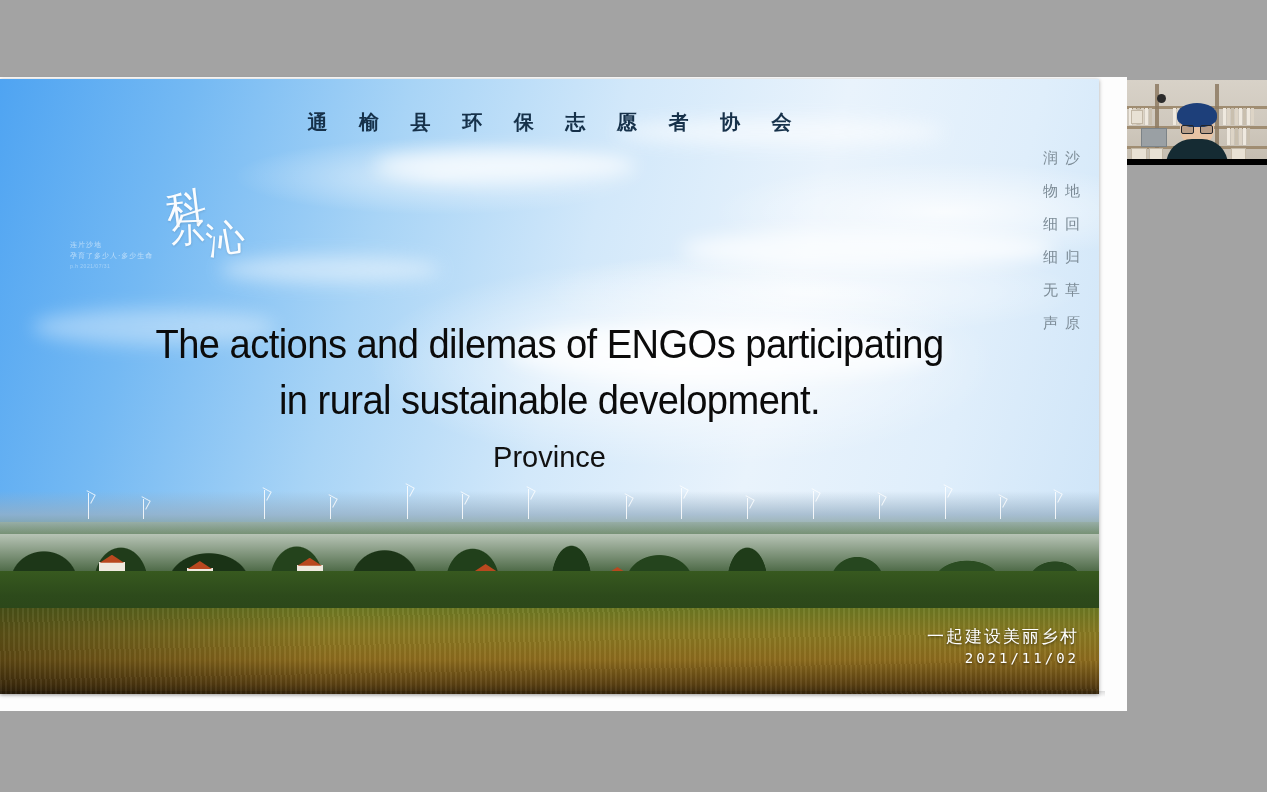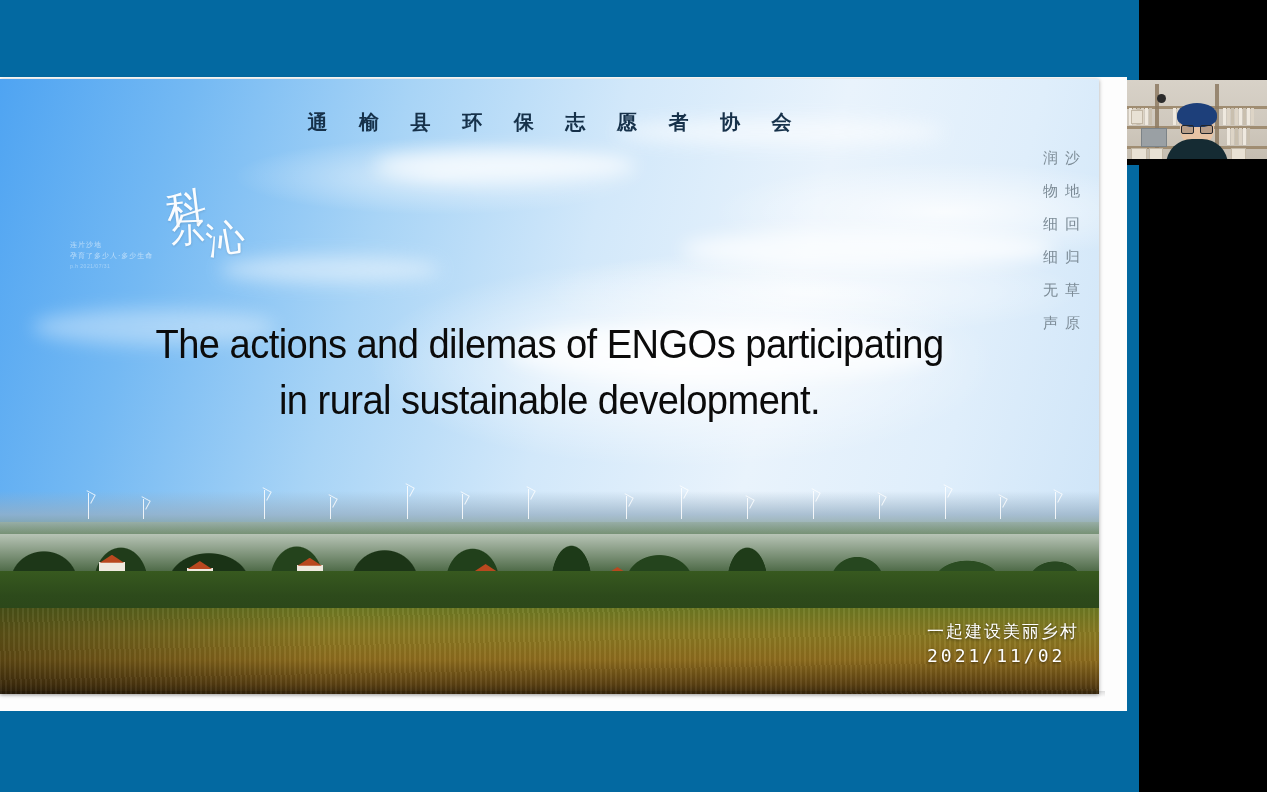--- a/index.html
+++ b/index.html
@@ -2,21 +2,21 @@
 <html><head>
 <meta charset="utf-8">
 <style>
   * { margin:0; padding:0; box-sizing:border-box; }
   html,body {
     width:1267px; height:792px;
     background:#000;
     font-family:"Liberation Sans", sans-serif;
     overflow:hidden;
   }
-  #screen { position:relative; width:1139px; height:792px; background:#0369a1; }
+  #screen { position:relative; width:1267px; height:792px; background:#a3a3a3; }
 
   
   #slide-frame {
     position:absolute; left:0; top:77px;
     width:1127px; height:634px;
     background:#fdfdfd;
     padding:2px 28px 20px 0;
   }
   #slide-frame:after{
     content:""; position:absolute; left:0; right:22px; bottom:14px; height:6px;
@@ -134,26 +134,26 @@
     color:#0b0b0b; font-size:41px; line-height:56px; letter-spacing:-.6px;
     transform:scaleX(.93); transform-origin:50% 50%;
   }
   .subtitle{
     position:absolute; left:0; right:0; top:358px; text-align:center;
     color:#111; font-size:29px; line-height:40px;
   }
   .subtitle .l2{ display:block; }
 
   .slogan{
-    position:absolute; right:20px; bottom:28px; color:#fff;
+    position:absolute; right:20px; bottom:28px; text-align:right; color:#fff;
     text-shadow:0 1px 3px rgba(0,0,0,.6);
     margin-left:37px;
   }
   .slogan .cn{ font-size:17px; letter-spacing:2px; }
-  .slogan .date{ font-size:18px; letter-spacing:3px; font-family:"DejaVu Sans Mono", monospace; margin-top:2px; }
+  .slogan .date{ font-size:14px; letter-spacing:3px; font-family:"DejaVu Sans Mono", monospace; margin-top:2px; }
 
   
   #webcam{
     position:absolute; left:1127px; top:80px; width:140px; height:85px;
     overflow:hidden; background:#cdc6bd;
   }
   .room{
     position:absolute; inset:0;
     background:linear-gradient(180deg,#d8d2c8 0%, #cfc8bd 55%, #c3bbae 100%);
   }
@@ -270,20 +270,21 @@
           <span>声</span>
         </div>
       </div>
 
       <div class="main-title">
         <div>The actions and dilemas of ENGOs participating</div>
         <div>in rural sustainable development.</div>
       </div>
 
       <div class="subtitle">
+        <span class="l2">Province</span>
       </div>
 
       <div class="slogan">
         <div class="cn">一起建设美丽乡村</div>
         <div class="date">2021/11/02</div>
       </div>
 
     </div>
   </div>
 

